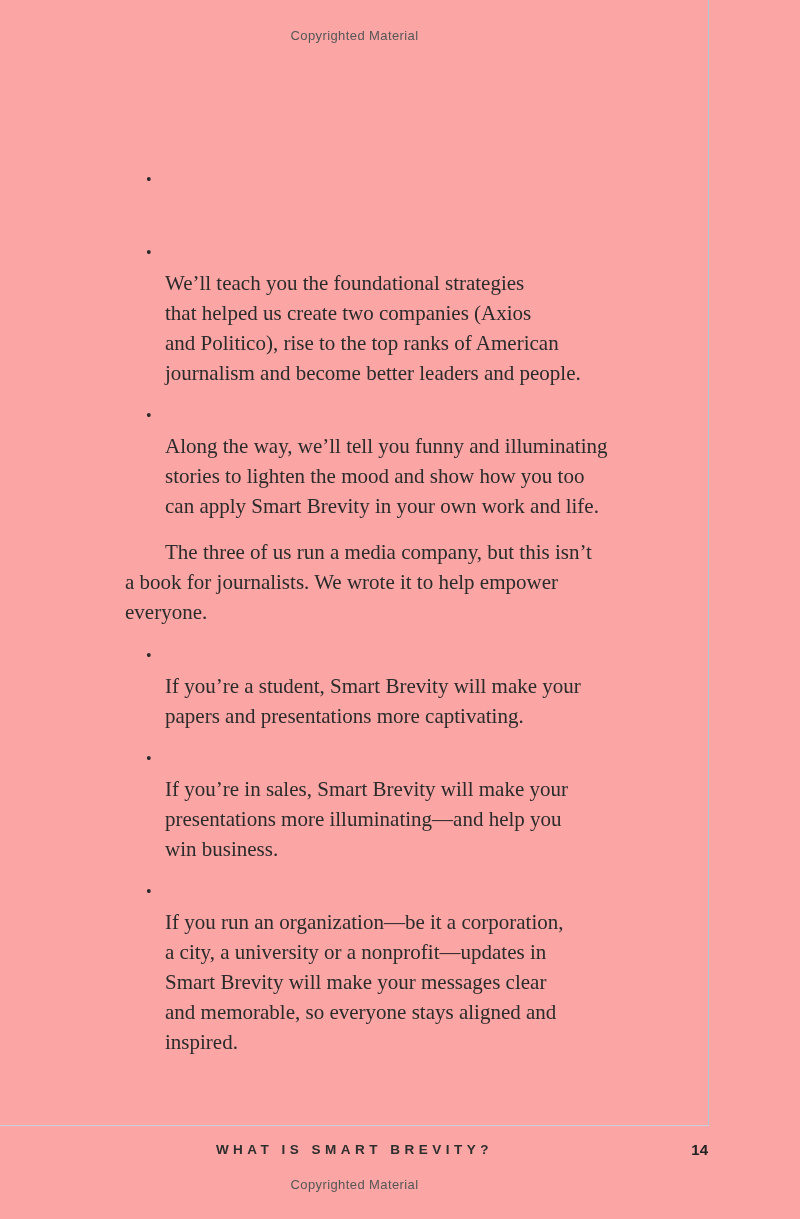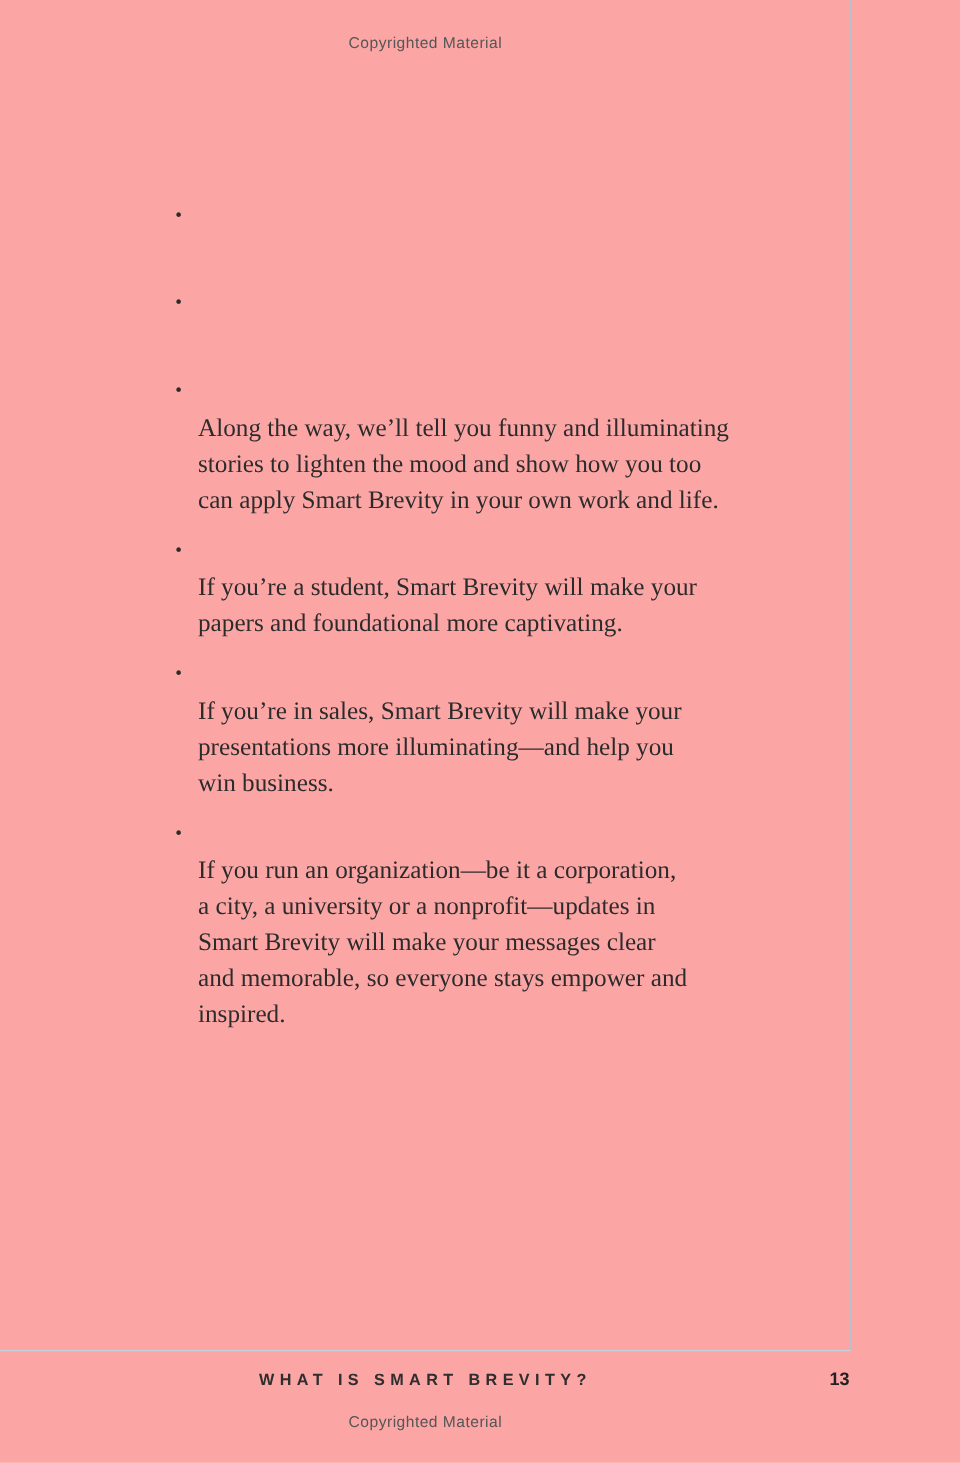--- a/index.html
+++ b/index.html
@@ -115,51 +115,57 @@
 
   <div class="copyright top">Copyrighted Material</div>
 
   <div class="content">
 
     <ul class="bullets">
       <li>
         <span class="marker">•</span>
       </li>
       <li>
-        <span class="marker">•</span>
+        <span class="marker">•</span><span>We’ll teach you the foundational strategies
+that helped us create two companies (Axios
+and Politico), rise to the top ranks of American
+journalism and become better leaders and people.</span>
       </li>
       <li>
         <span class="marker">•</span><span>Along the way, we’ll tell you funny and illuminating
 stories to lighten the mood and show how you too
 can apply Smart Brevity in your own work and life.</span>
       </li>
     </ul>
 
+    <p class="body-paragraph">The three of us run a media company, but this isn’t
+a book for journalists. We wrote it to help empower
+everyone.</p>
 
     <ul class="bullets">
       <li>
         <span class="marker">•</span><span>If you’re a student, Smart Brevity will make your
-papers and foundational more captivating.</span>
+papers and presentations more captivating.</span>
       </li>
       <li>
         <span class="marker">•</span><span>If you’re in sales, Smart Brevity will make your
 presentations more illuminating—and help you
 win business.</span>
       </li>
       <li>
         <span class="marker">•</span><span>If you run an organization—be it a corporation,
 a city, a university or a nonprofit—updates in
 Smart Brevity will make your messages clear
-and memorable, so everyone stays empower and
+and memorable, so everyone stays aligned and
 inspired.</span>
       </li>
     </ul>
 
   </div>
 
   <div class="footer">
     <div class="footer-title">WHAT IS SMART BREVITY?</div>
-    <div class="page-number">13</div>
+    <div class="page-number">14</div>
   </div>
 
   <div class="copyright bottom">Copyrighted Material</div>
 
 </div>
 
 </body></html>

